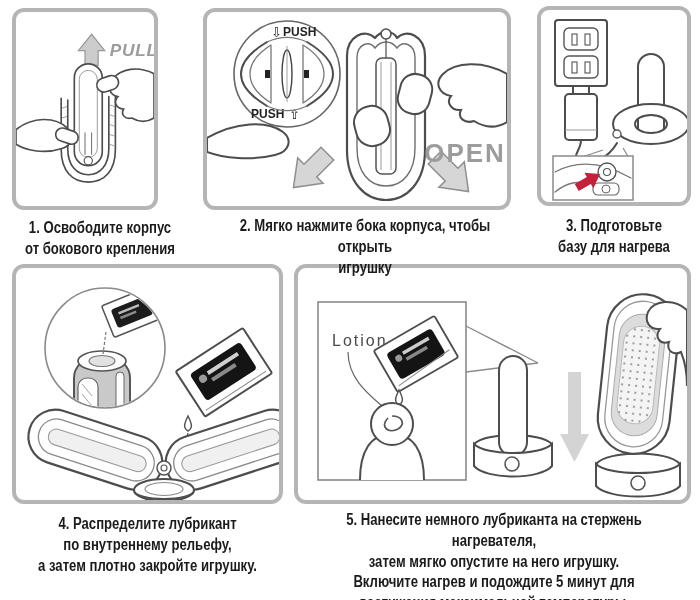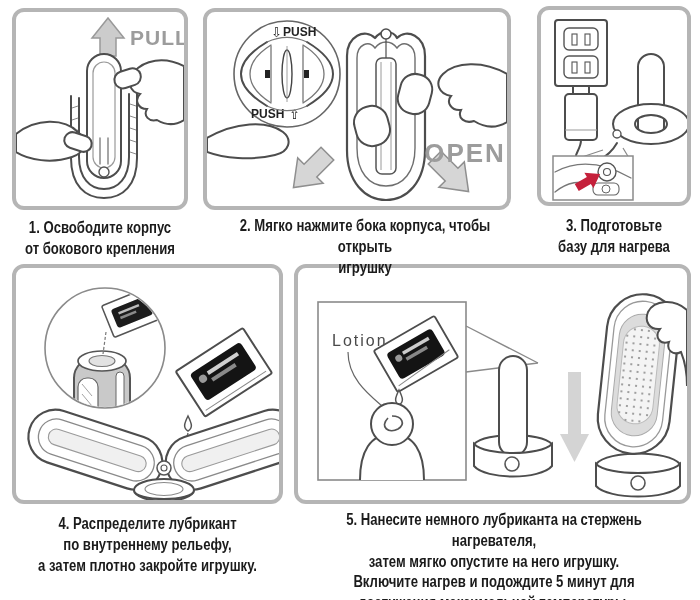--- a/index.html
+++ b/index.html
@@ -10,21 +10,21 @@
   .panel {
     position:absolute; border:4px solid #b5b5b5; border-radius:12px;
     background:#ffffff; box-sizing:border-box;
   }
   .panel svg { display:block; width:100%; height:100%; }
   .caption {
     position:absolute; text-align:center; white-space:pre-line;
     font-weight:700; color:#1b1b1b; font-size:16px; line-height:1.3;
     transform:scaleX(0.82); transform-origin:center top; letter-spacing:0;
   }
-  #p1 { left:12px;  top:8px;   width:176px; height:202px; }
+  #p1 { left:12px;  top:8px;   width:146px; height:202px;font-style:italic; }
   #p2 { left:203px; top:8px;   width:308px; height:202px; }
   #p3 { left:537px; top:6px;   width:154px; height:200px; }
   #p4 { left:12px;  top:264px; width:271px; height:240px; }
   #p5 { left:294px; top:264px; width:397px; height:240px; }
   #c1 { left:0px;   top:218px; width:200px; }
   #c2 { left:203px; top:216px; width:324px; }
   #c3 { left:528px; top:216px; width:172px; }
   #c4 { left:5px;   top:514px; width:285px; }
   #c5 { left:288px; top:510px; width:412px; }
   .ln  { fill:none; stroke:#4d4d4d; stroke-width:2; stroke-linecap:round; stroke-linejoin:round; }

